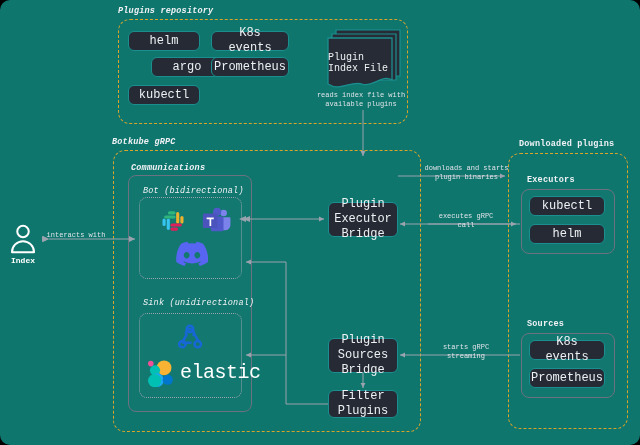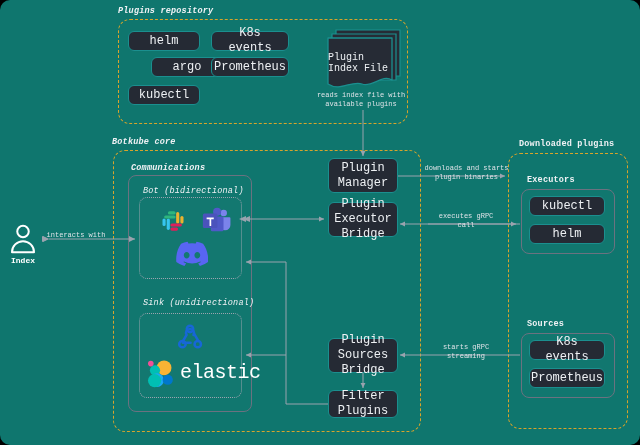--- a/index.html
+++ b/index.html
@@ -21,21 +21,21 @@
   .note{position:absolute;font-size:7px;color:#dfe3e8;text-align:center;line-height:1.35;white-space:pre-line;}
   svg.arrowlayer{position:absolute;left:0;top:0;width:640px;height:445px;overflow:visible;pointer-events:none;}
   .usr-label{position:absolute;font-size:8px;font-weight:bold;color:#fff;text-align:center;width:40px;}
 </style>
 </head>
 <body>
 
 <div id="stage">
 
   <div class="lbl" style="left:118px;top:6px;">Plugins repository</div>
-  <div class="lbl" style="left:112px;top:137px;">Botkube core</div>
+  <div class="lbl" style="left:112px;top:137px;">Botkube gRPC</div>
   <div class="lbl plain" style="left:519px;top:139px;">Downloaded plugins</div>
 
   <div class="grp-dash" style="left:118px;top:19px;width:288px;height:103px;"></div>
   <div class="grp-dash" style="left:113px;top:150px;width:306px;height:280px;"></div>
   <div class="grp-dash" style="left:508px;top:153px;width:118px;height:274px;"></div>
 
   <div class="tealbox" style="left:128px;top:31px;width:72px;height:20px;">
     <span>helm</span>
   </div>
   <div class="tealbox" style="left:211px;top:31px;width:78px;height:20px;">
@@ -110,24 +110,20 @@
   <svg style="position:absolute;left:147px;top:360px;width:30px;height:28px;" viewBox="0 0 36 34">
     <circle cx="20.5" cy="9.5" r="9" fill="#F9B334"></circle>
     <circle cx="9.5" cy="12.5" r="6.2" fill="#00BFB3"></circle>
     <circle cx="12" cy="24.5" r="8.3" fill="#1BA9F5"></circle>
     <circle cx="25" cy="24" r="6.2" fill="#07C"></circle>
     <circle cx="4.4" cy="4.4" r="3.4" fill="#EF5098"></circle>
     <circle cx="9" cy="25" r="8" fill="#00BFB3"></circle>
   </svg>
   <div style="position:absolute;left:180px;top:361px;font-size:20px;color:#fff;letter-spacing:-0.5px;">elastic</div>
 
-  <div class="tealbox" style="left:328px;top:158px;width:70px;height:35px;white-space:pre-line;">
-    <span>Plugin
-Manager</span>
-  </div>
   <div class="tealbox" style="left:328px;top:202px;width:70px;height:35px;white-space:pre-line;">
     <span>Plugin Executor
 Bridge</span>
   </div>
   <div class="tealbox" style="left:328px;top:338px;width:70px;height:35px;white-space:pre-line;">
     <span>Plugin Sources
 Bridge</span>
   </div>
   <div class="tealbox" style="left:328px;top:390px;width:70px;height:28px;white-space:pre-line;">
     <span>Filter Plugins</span>

